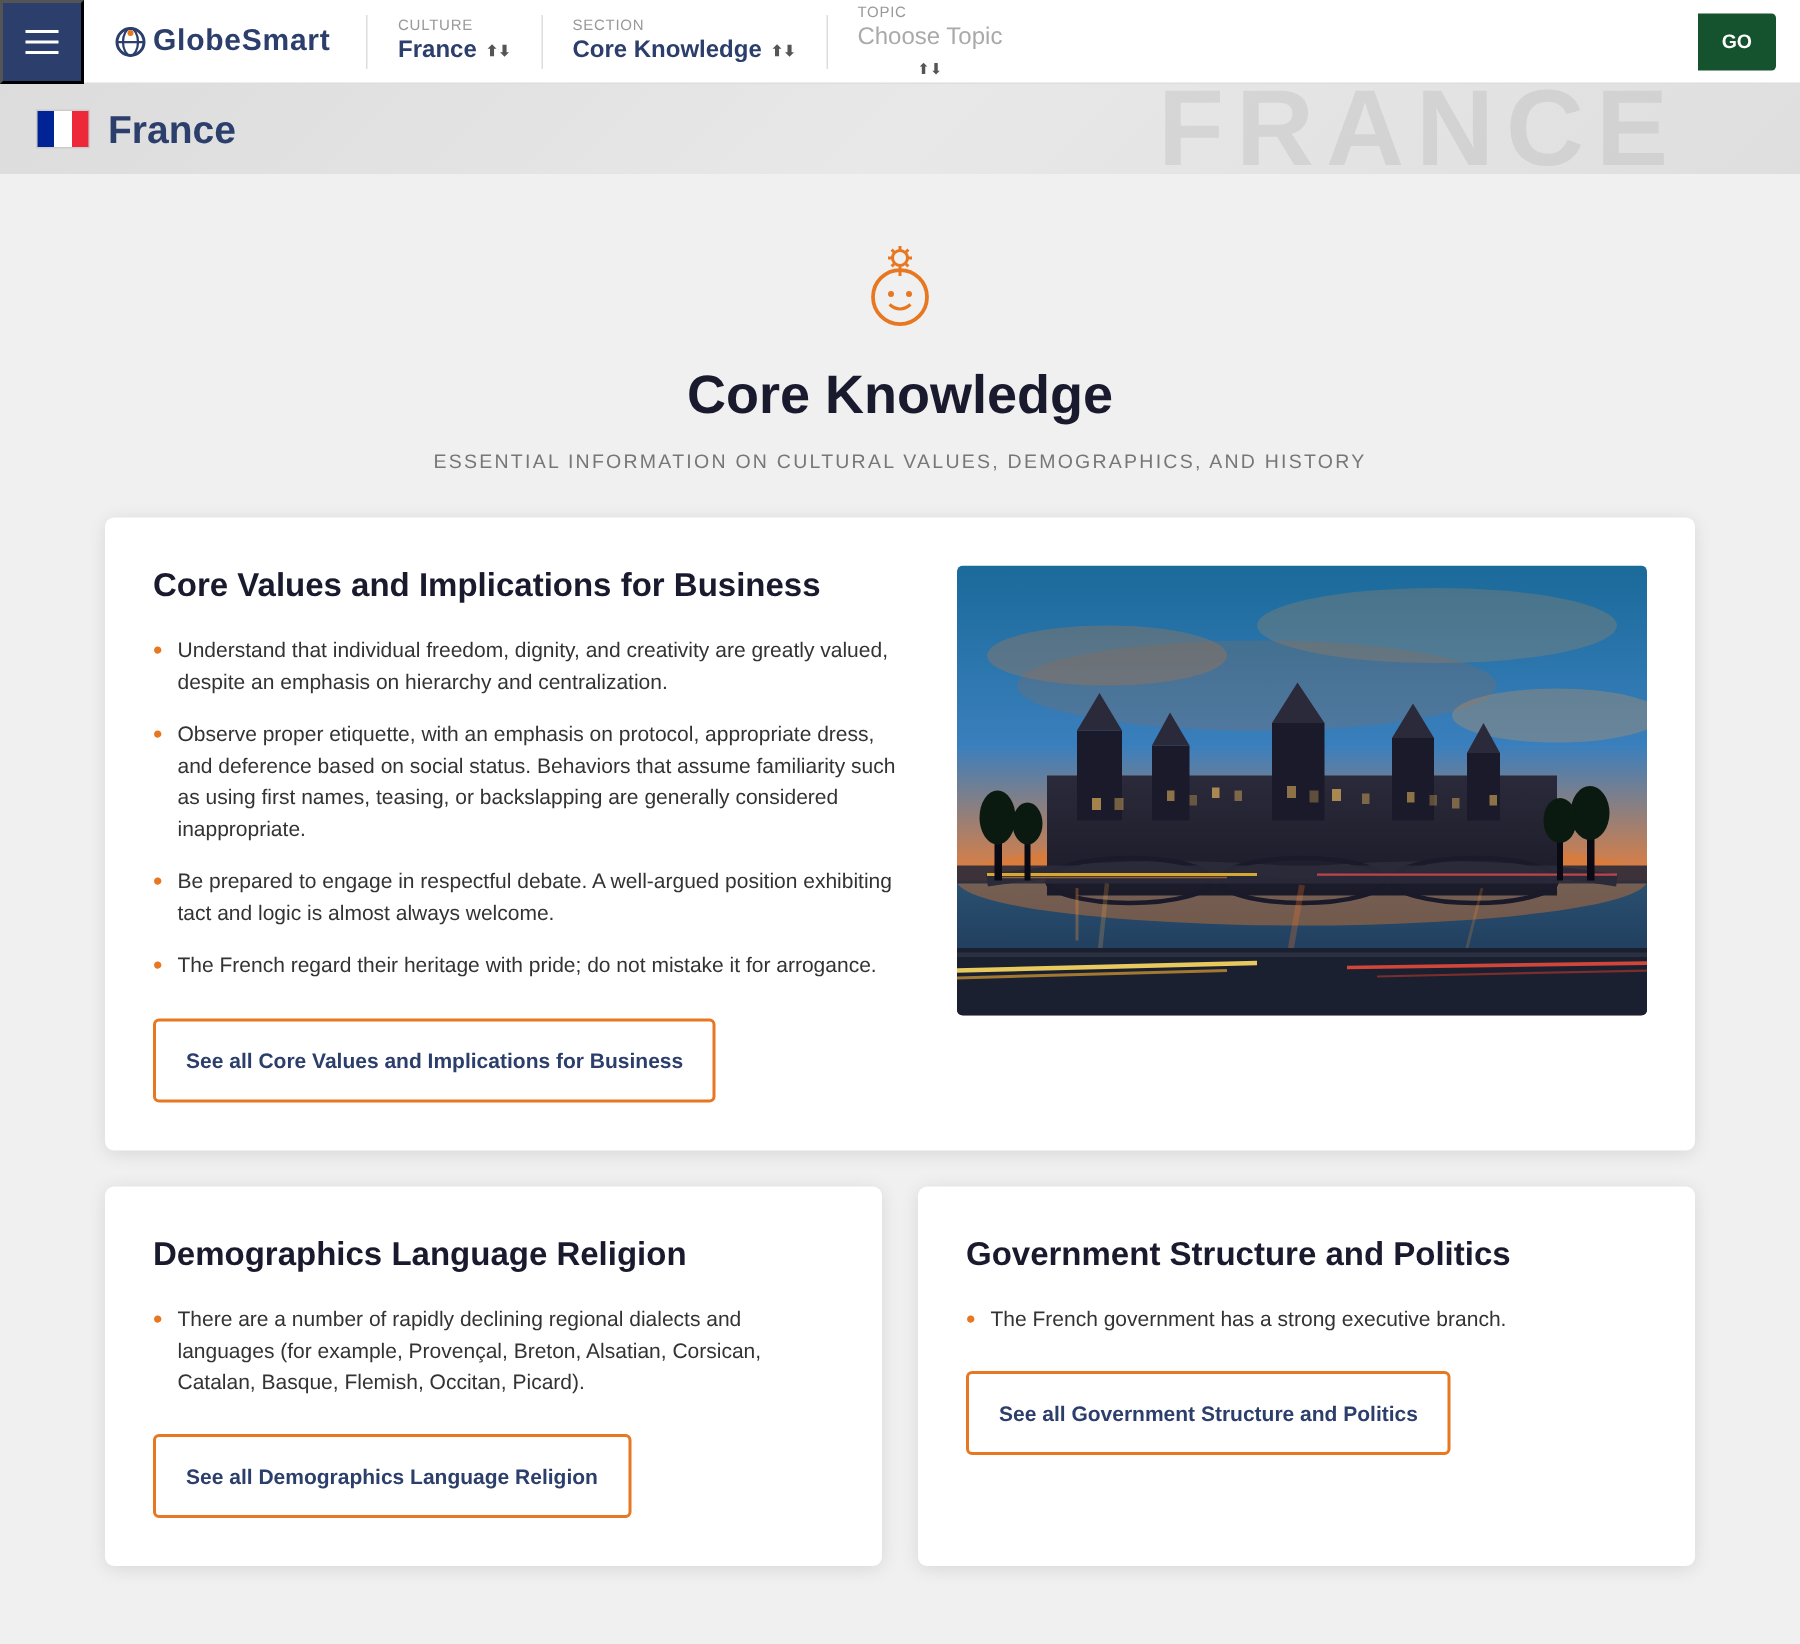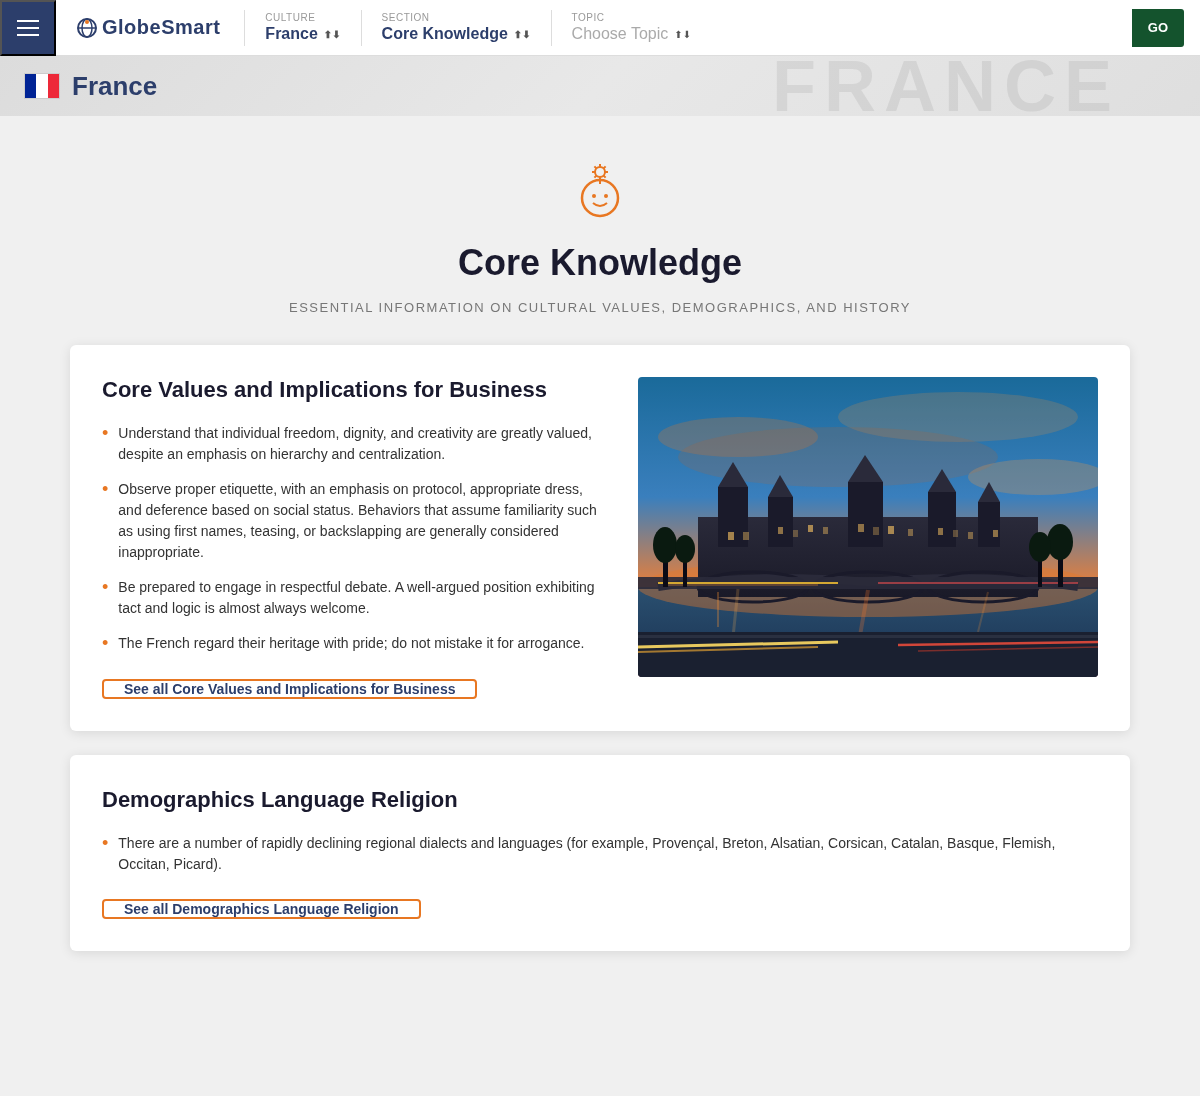--- a/index.html
+++ b/index.html
@@ -227,21 +227,21 @@
       content: '•';
       color: #e87722;
       font-size: 18px;
       line-height: 1.2;
       flex-shrink: 0;
     }
     .see-all-btn {
       display: inline-block;
       border: 2px solid #e87722;
       color: #2c3e6b;
-      padding: 0 20px;
+      padding: 18px 20px;
       border-radius: 4px;
       font-size: 14px;
       font-weight: 600;
       cursor: pointer;
       background: transparent;
       text-decoration: none;
     }
 
     
     .cards-row {
@@ -293,21 +293,21 @@
     <span class="nav-value">
       <span>Core Knowledge</span>
       <span class="arrow">⬆⬇</span>
     </span>
   </div>
 
   <div class="nav-separator"></div>
 
   <div class="nav-dropdown">
     <span class="nav-label">TOPIC</span>
-    <span class="nav-value" style="color:#aaa; font-weight:400;">
+    <span class="nav-value" style="color:#aaa; font-weight:400;flex-direction:column;">
       <span>Choose Topic</span>
       <span class="arrow">⬆⬇</span>
     </span>
   </div>
 
   <div class="nav-search-area">
     <button class="nav-search-btn">GO</button>
   </div>
 </nav>
 
@@ -476,16 +476,23 @@
     <div class="cards-row">
 
       <div class="card-half">
         <h3 class="card-title">Demographics Language Religion</h3>
         <ul class="bullet-list">
           <li>There are a number of rapidly declining regional dialects and languages (for example, Provençal, Breton, Alsatian, Corsican, Catalan, Basque, Flemish, Occitan, Picard).</li>
         </ul>
         <button class="see-all-btn">See all Demographics Language Religion</button>
       </div>
 
+      <div class="card-half">
+        <h3 class="card-title">Government Structure and Politics</h3>
+        <ul class="bullet-list">
+          <li>The French government has a strong executive branch.</li>
+        </ul>
+        <button class="see-all-btn">See all Government Structure and Politics</button>
+      </div>
 
     </div>
   </div>
 </div>
 
 </body></html>

